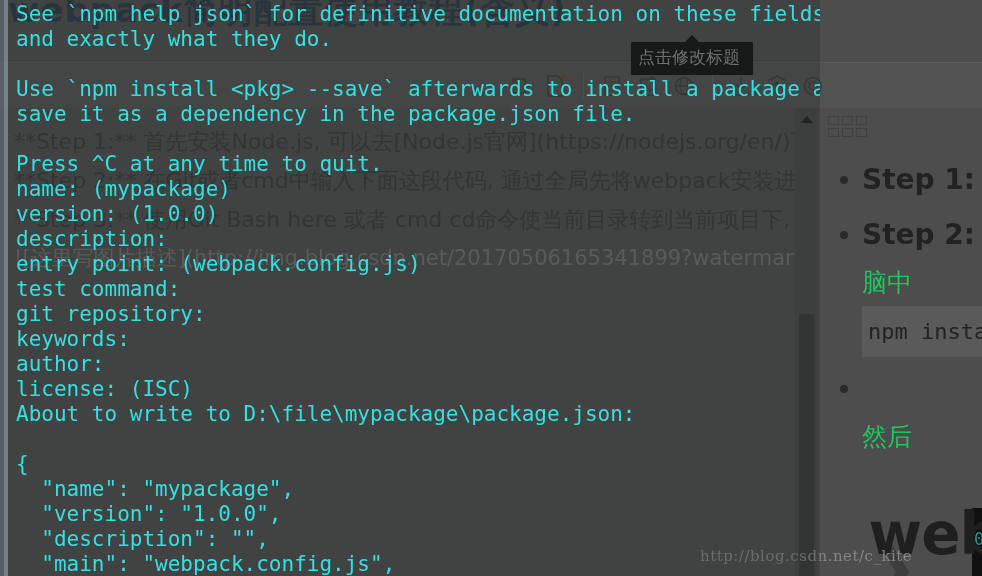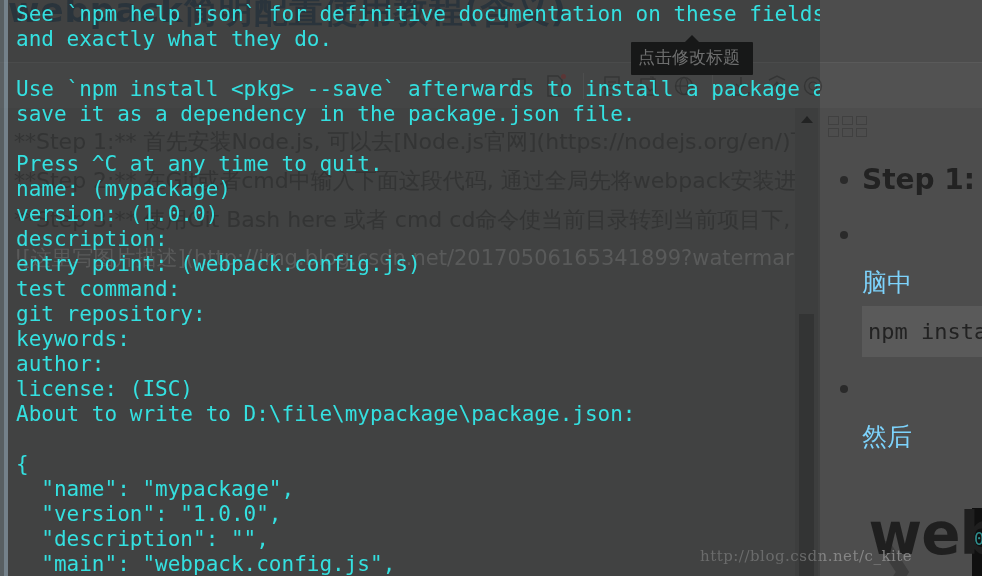--- a/index.html
+++ b/index.html
@@ -113,21 +113,21 @@
   .prev-list > li{
     position:relative;padding-left:22px;margin-bottom:8px;
     font-size:28px;line-height:47px;font-weight:700;color:#222;
     white-space:nowrap;
   }
   .prev-list > li:before{
     content:"";position:absolute;left:0;top:20px;
     width:8px;height:8px;border-radius:50%;background:#2a2a2a;
   }
   .prev-sub{
-    font-weight:400;font-size:25px;color:#7dd3fc;white-space:nowrap;
+    font-weight:400;font-size:25px;color:#22c55e;white-space:nowrap;
   }
   .prev-code{
     display:inline-block;background:#5a5a5a;
     padding:2px 6px;font-size:22px;font-weight:400;
     font-family:"DejaVu Sans Mono",monospace;
   }
   .prev-chevron{
     position:absolute;left:48px;top:428px;
     color:#3d3d3d;font-size:62px;line-height:62px;font-weight:300;
   }
@@ -273,21 +273,21 @@
           <div class="cell"></div>
           <div class="cell"></div>
           <div class="cell"></div>
         </div>
     </div>
     <ul class="prev-list">
       <li>
         <span>Step 1:</span>
       </li>
       <li>
-        <br>
+        <span>Step 2:</span><br>
         <span class="prev-sub">脑中</span><br>
         <span class="prev-code">npm install webpack -g</span>
       </li>
       <li>
         <br>
         <span class="prev-sub">然后</span>
       </li>
     </ul>
     <div class="prev-chevron">❯</div>
     <div class="prev-darkcode">

